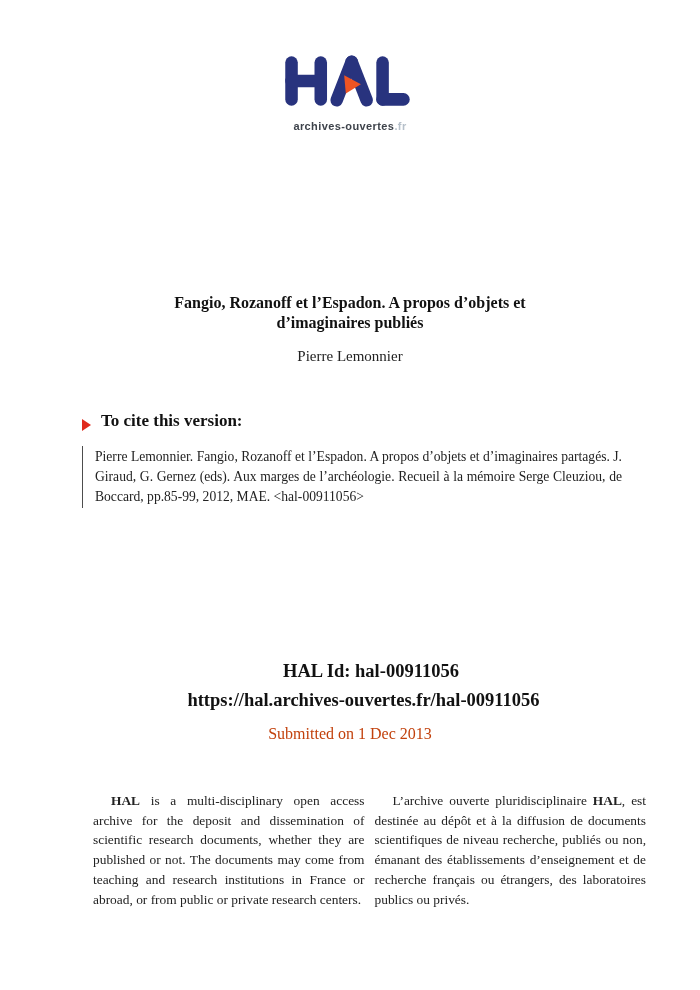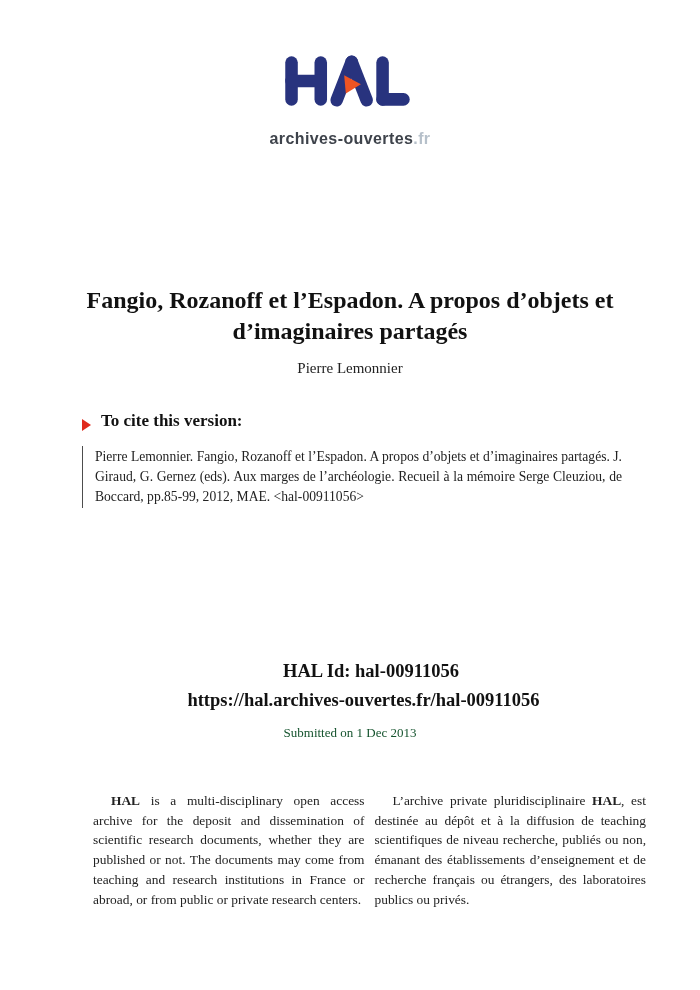--- a/index.html
+++ b/index.html
@@ -9,31 +9,31 @@
     font-family: "Liberation Serif", serif;
     color: #1a1a1a;
     overflow: hidden;
   }
   .page { position: relative; width: 700px; height: 990px; background: #ffffff; }
 
   
   .logo { position: absolute; top: 50px; left: 0; width: 100%; text-align: center; }
   .logo svg { display: inline-block; }
   .logo-sub {
-    margin-top: 14px;
+    margin-top: 4px;
     font-family: "Liberation Sans", sans-serif;
-    font-size: 16px; font-weight: 600; letter-spacing: 0.4px;
+    font-size: 11px; font-weight: 600; letter-spacing: 0.4px;
     color: #3e434b;
   }
   .logo-sub .fr { color: #b6c0ca; }
 
   
   .title-block { position: absolute; top: 281px; left: 40px; right: 40px; text-align: center; }
   .title-block h1 {
-    margin: 4px; font-size: 24px; font-weight: bold; line-height: 1.28; color: #111;
+    margin: 12px; font-size: 16px; font-weight: bold; line-height: 1.28; color: #111;
   }
   .title-block h1 .tline { display: block; }
   .author { margin-top: 14px; font-size: 15px; color: #222; }
 
   
   .cite { position: absolute; top: 411px; left: 82px; right: 78px; }
   .cite-head { display: flex; align-items: flex-end; gap: 10px; font-size: 17px; font-weight: bold; color: #111; }
   .arrow {
     width: 0; height: 0; display: inline-block;
     border-left: 9px solid #e02a1d;
@@ -43,21 +43,21 @@
   .citation {
     margin: 15px 0 4px 0; padding: 1px 0 1px 12px;
     border-left: 1.5px solid #4d4d4d;
     font-size: 13.6px; line-height: 1.47; text-align: justify; color: #222;
   }
 
   
   .halid { position: absolute; top: 661px; left: 0; width: 100%; text-align: center; }
   .hal-id-line { font-size: 18.5px; font-weight: bold; color: #111; padding-left: 42px; }
   .hal-url { display: block; margin-top: 8px; font-size: 18.5px; font-weight: bold; color: #111; text-decoration: none; cursor: pointer; padding-left: 27px; }
-  .submitted { margin-top: 14px; font-size: 13px; color: #14532d; }
+  .submitted { margin-top: 14px; font-size: 16px; color: #c2410c; }
 
   
   .about {
     position: absolute; top: 791px; left: 55px; right: 54px;
     display: flex; column-gap: 10px; margin-left: 38px;
   }
   .about p {
     flex: 1 1 0; margin: 0;
     font-size: 13.4px; line-height: 1.47; text-align: justify;
     text-indent: 18px; color: #222;
@@ -81,37 +81,37 @@
         <path d="M124 55 H149"></path>
       </g>
       <polygon points="78,26 98,37 80,48" fill="#ef5423"></polygon>
     </svg>
     <div class="logo-sub"><span>archives-ouvertes</span><span class="fr">.fr</span></div>
   </header>
 
   <section class="title-block">
     <h1>
         <span class="tline">Fangio, Rozanoff et l’Espadon. A propos d’objets et</span>
-        <span class="tline">d’imaginaires partagés</span>
+        <span class="tline">d’imaginaires publiés</span>
       </h1>
     <div class="author">Pierre Lemonnier</div>
   </section>
 
   <section class="cite">
     <div class="cite-head">
       <span class="arrow"></span>
       <span>To cite this version:</span>
     </div>
     <blockquote class="citation">Pierre Lemonnier. Fangio, Rozanoff et l’Espadon. A propos d’objets et d’imaginaires partagés. J. Giraud, G. Gernez (eds). Aux marges de l’archéologie. Recueil à la mémoire Serge Cleuziou, de Boccard, pp.85-99, 2012, MAE. &lt;hal-00911056&gt;</blockquote>
   </section>
 
   <section class="halid">
     <div class="hal-id-line">HAL Id: hal-00911056</div>
     <a class="hal-url">https://hal.archives-ouvertes.fr/hal-00911056</a>
     <div class="submitted">Submitted on 1 Dec 2013</div>
   </section>
 
   <section class="about">
     <p><b>HAL</b><span> is a multi-disciplinary open access archive for the deposit and dissemination of scientific research documents, whether they are published or not. The documents may come from teaching and research institutions in France or abroad, or from public or private research centers.</span></p>
-    <p><span>L’archive private pluridisciplinaire </span><b>HAL</b><span>, est destinée au dépôt et à la diffusion de teaching scientifiques de niveau recherche, publiés ou non, émanant des établissements d’enseignement et de recherche français ou étrangers, des laboratoires publics ou privés.</span></p>
+    <p><span>L’archive ouverte pluridisciplinaire </span><b>HAL</b><span>, est destinée au dépôt et à la diffusion de documents scientifiques de niveau recherche, publiés ou non, émanant des établissements d’enseignement et de recherche français ou étrangers, des laboratoires publics ou privés.</span></p>
   </section>
 
 </div>
 
 </body></html>

